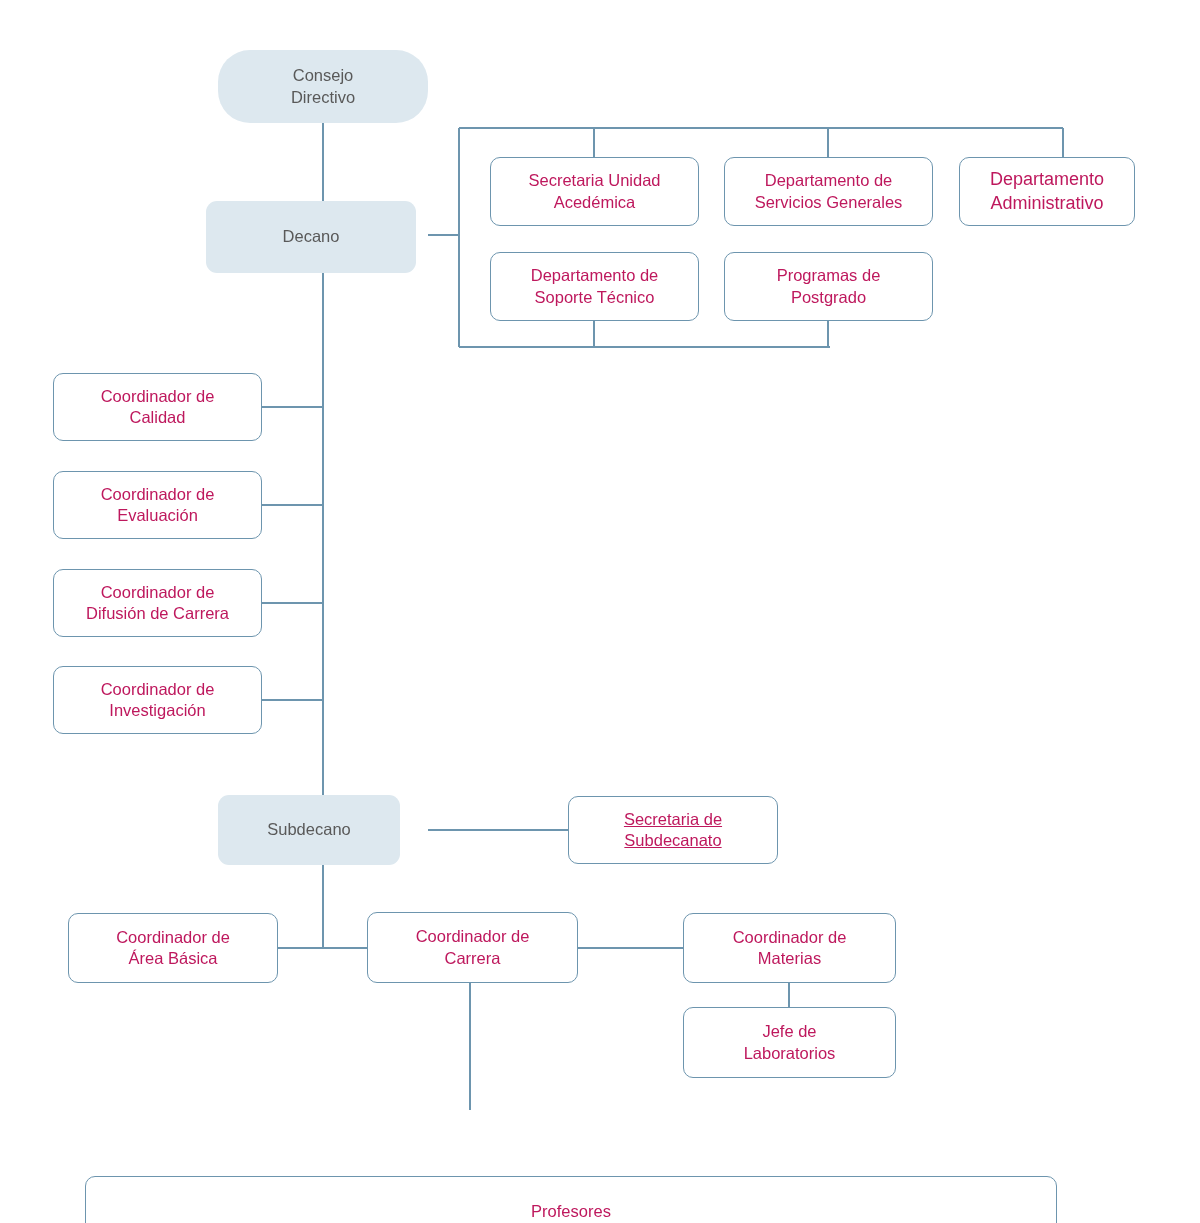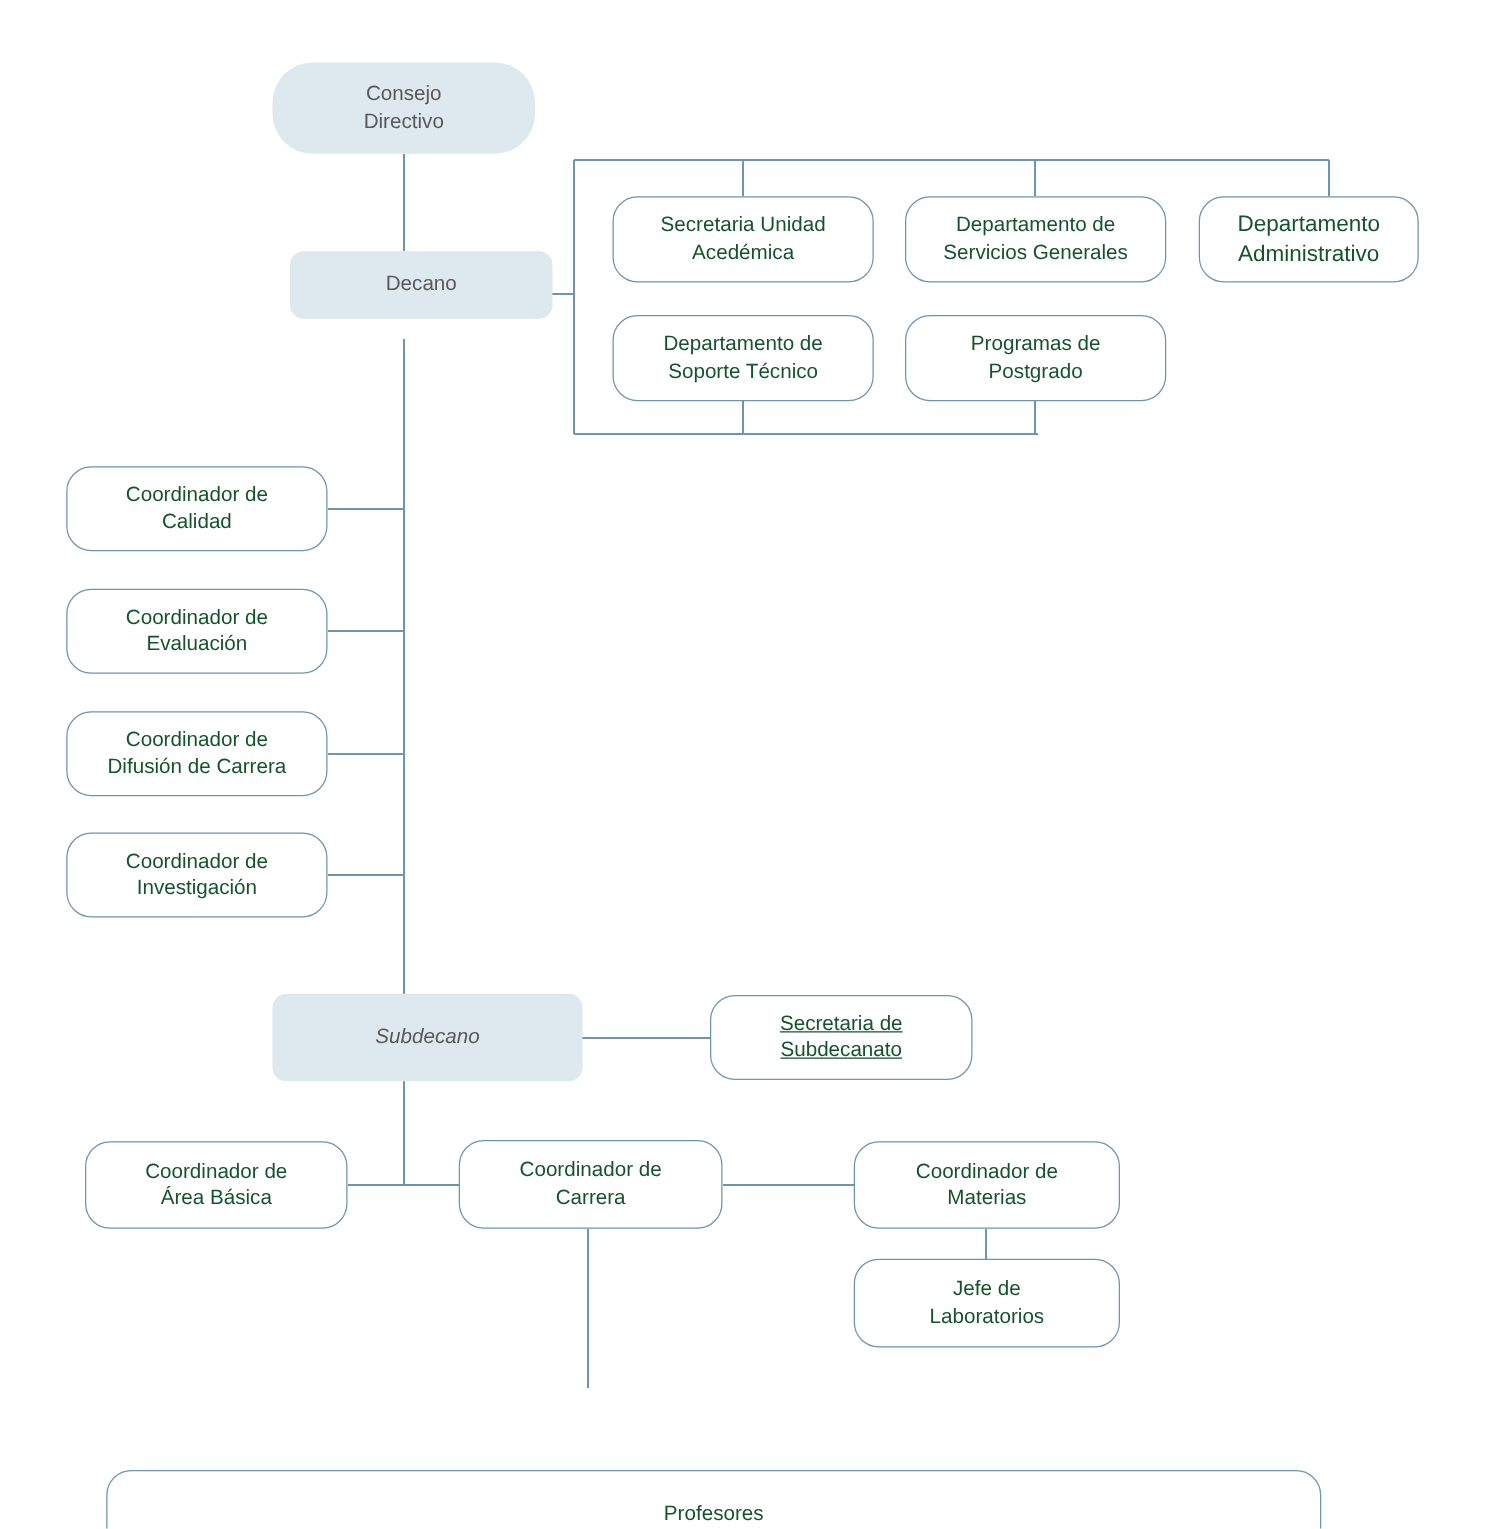--- a/index.html
+++ b/index.html
@@ -26,22 +26,22 @@
     pointer-events: none;
   }
   .node {
     position: absolute;
     box-sizing: border-box;
     display: flex;
     align-items: center;
     justify-content: center;
     text-align: center;
     line-height: 1.28;
-    color: #14532d;
-    border-radius: 20px;
+    color: #be185d;
+    border-radius: 10px;
     white-space: pre-line;
     padding: 2px 6px;
   }
   .node.filled {
     background: #dde8ef;
     border: none;
     border-radius: 11px;
     color: #595959;
   }
   .node.outlined {
@@ -74,40 +74,40 @@
       <line x1="428" y1="830" x2="568" y2="830" stroke="#6d95ae" stroke-width="1.6" shape-rendering="crispEdges"></line>
       <line x1="278" y1="948" x2="323" y2="948" stroke="#6d95ae" stroke-width="1.6" shape-rendering="crispEdges"></line>
       <line x1="323" y1="948" x2="367" y2="948" stroke="#6d95ae" stroke-width="1.6" shape-rendering="crispEdges"></line>
       <line x1="578" y1="948" x2="683" y2="948" stroke="#6d95ae" stroke-width="1.6" shape-rendering="crispEdges"></line>
       <line x1="789" y1="983" x2="789" y2="1007" stroke="#6d95ae" stroke-width="1.6" shape-rendering="crispEdges"></line>
       <line x1="470" y1="983" x2="470" y2="1110" stroke="#6d95ae" stroke-width="1.6" shape-rendering="crispEdges"></line>
     </svg>
   <div id="node-layer">
       <div class="node filled sz-normal" style="left: 218px; top: 50px; width: 210px; height: 73px; border-radius: 32px;"><span>Consejo
 Directivo</span></div>
-      <div class="node filled sz-normal" style="left: 232px; top: 201px; width: 210px; height: 54px;"><span>Decano</span></div>
+      <div class="node filled sz-normal" style="left: 206px; top: 201px; width: 210px; height: 72px;"><span>Decano</span></div>
       <div class="node outlined sz-normal" style="left: 490px; top: 157px; width: 209px; height: 69px;"><span>Secretaria Unidad
 Acedémica</span></div>
       <div class="node outlined sz-normal" style="left: 724px; top: 157px; width: 209px; height: 69px;"><span>Departamento de
 Servicios Generales</span></div>
       <div class="node outlined sz-large" style="left: 959px; top: 157px; width: 176px; height: 69px;"><span>Departamento
 Administrativo</span></div>
       <div class="node outlined sz-normal" style="left: 490px; top: 252px; width: 209px; height: 69px;"><span>Departamento de
 Soporte Técnico</span></div>
       <div class="node outlined sz-normal" style="left: 724px; top: 252px; width: 209px; height: 69px; text-align: center;"><span>Programas de
 Postgrado</span></div>
       <div class="node outlined sz-normal" style="left: 53px; top: 373px; width: 209px; height: 68px;"><span>Coordinador de
 Calidad</span></div>
       <div class="node outlined sz-normal" style="left: 53px; top: 471px; width: 209px; height: 68px;"><span>Coordinador de
 Evaluación</span></div>
       <div class="node outlined sz-normal" style="left: 53px; top: 569px; width: 209px; height: 68px;"><span>Coordinador de
 Difusión de Carrera</span></div>
       <div class="node outlined sz-normal" style="left: 53px; top: 666px; width: 209px; height: 68px;"><span>Coordinador de
 Investigación</span></div>
-      <div class="node filled sz-normal" style="left: 218px; top: 795px; width: 248px; height: 70px; font-style: italic;"><span>Subdecano</span></div>
+      <div class="node filled sz-normal" style="left: 218px; top: 795px; width: 182px; height: 70px;"><span>Subdecano</span></div>
       <div class="node outlined sz-normal" style="left: 568px; top: 796px; width: 210px; height: 68px; text-decoration: underline;"><span>Secretaria de
 Subdecanato</span></div>
       <div class="node outlined sz-normal" style="left: 68px; top: 913px; width: 210px; height: 70px;"><span>Coordinador de
 Área Básica</span></div>
       <div class="node outlined sz-normal" style="left: 367px; top: 912px; width: 211px; height: 71px;"><span>Coordinador de
 Carrera</span></div>
       <div class="node outlined sz-normal" style="left: 683px; top: 913px; width: 213px; height: 70px;"><span>Coordinador de
 Materias</span></div>
       <div class="node outlined sz-normal" style="left: 683px; top: 1007px; width: 213px; height: 71px;"><span>Jefe de
 Laboratorios</span></div>

